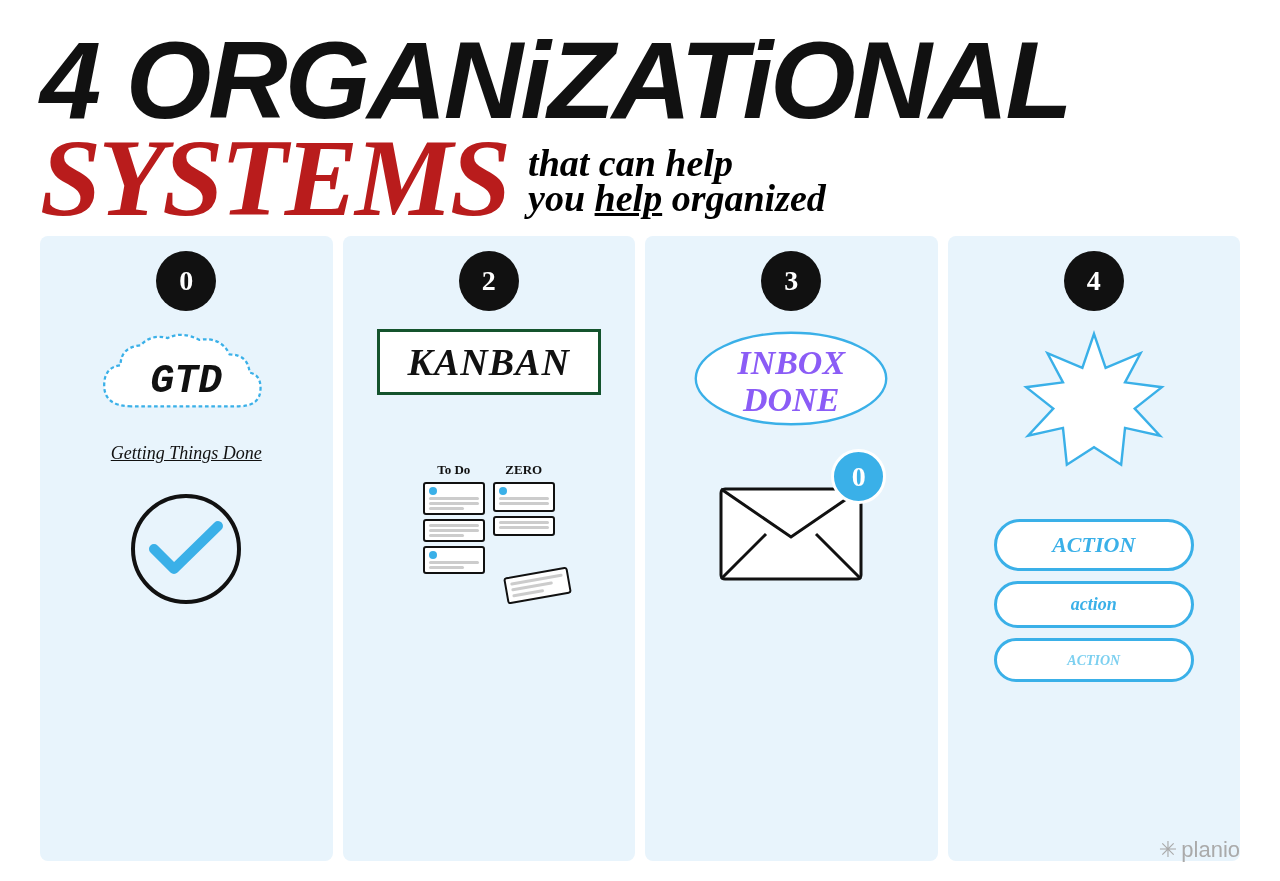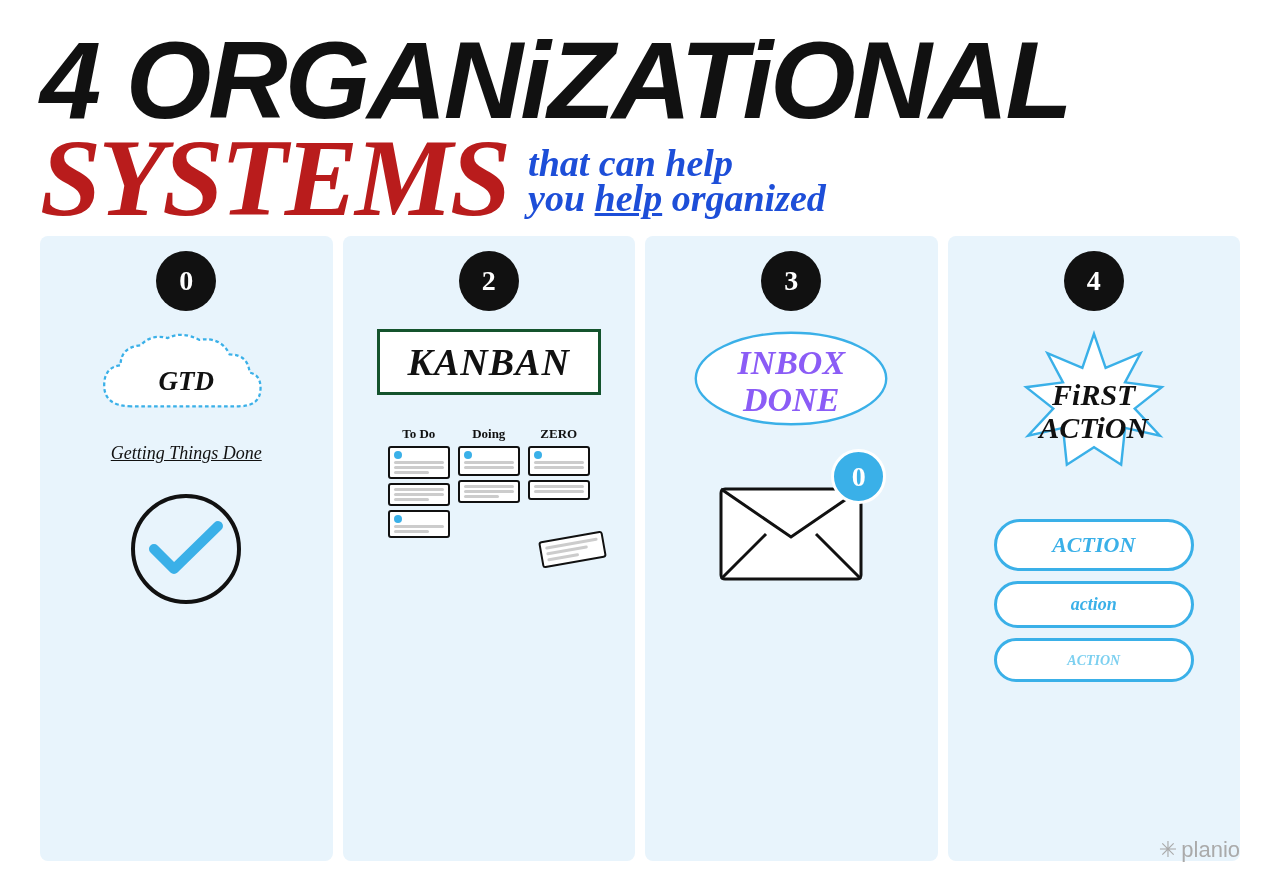--- a/index.html
+++ b/index.html
@@ -80,24 +80,24 @@
     .cloud-svg {
       width: 200px;
       height: 100px;
     }
 
     .cloud-text {
       position: absolute;
       top: 50%;
       left: 50%;
       transform: translate(-50%, -50%);
-      font-size: 27px;
+      font-size: 40px;
       font-weight: 900;
       color: #111;
-      font-family: Liberation Serif, serif;
+      font-family: Liberation Mono, monospace;
       font-style: italic;
       white-space: nowrap;
     }
 
     .gtd-subtitle {
       font-size: 18px;
       font-family: 'Comic Sans MS', cursive;
       color: #111;
       text-decoration: underline;
       margin-bottom: 20px;
@@ -146,20 +146,21 @@
     .kanban-board {
       display: flex;
       gap: 8px;
       margin-top: 10px;
     }
 
     .kanban-col {
       display: flex;
       flex-direction: column;
       align-items: center;
+      margin-top: 36px;
     }
 
     .kanban-col-title {
       font-size: 13px;
       font-family: 'Comic Sans MS', cursive;
       font-weight: bold;
       color: #111;
       margin-bottom: 4px;
     }
 
@@ -354,21 +355,21 @@
       font-family: Liberation Serif, serif;
       letter-spacing: -3px;
       line-height: 0.9;
       display: inline-block;
       font-style: italic;
     }
 
     .that-can-help {
       font-size: 38px;
       font-weight: bold;
-      color: #1d4ed8;
+      color: #000000;
       font-family: 'Comic Sans MS', cursive;
       font-style: italic;
       display: inline-block;
       vertical-align: bottom;
       margin-left: 20px;
       margin-bottom: 12px;
     }
 
     .header-row {
       display: flex;
@@ -450,35 +451,20 @@
                 <div class="kanban-card-line-sm"></div>
               </div>
               <div class="kanban-card-item">
                 <div class="kanban-card-dot"></div>
                 <div class="kanban-card-line"></div>
                 <div class="kanban-card-line-sm"></div>
               </div>
             </div>
           </div>
 
-          <div class="kanban-col">
-            <div class="kanban-col-title">Doing</div>
-            <div class="kanban-cards-stack">
-              <div class="kanban-card-item">
-                <div class="kanban-card-dot"></div>
-                <div class="kanban-card-line"></div>
-                <div class="kanban-card-line"></div>
-              </div>
-              <div class="kanban-card-item">
-                <div class="kanban-card-line"></div>
-                <div class="kanban-card-line"></div>
-                <div class="kanban-card-line-sm"></div>
-              </div>
-            </div>
-          </div>
 
           <div class="kanban-col">
             <div class="kanban-col-title">ZERO</div>
             <div class="kanban-cards-stack">
               <div class="kanban-card-item">
                 <div class="kanban-card-dot"></div>
                 <div class="kanban-card-line"></div>
                 <div class="kanban-card-line"></div>
               </div>
               <div class="kanban-card-item">
@@ -539,24 +525,20 @@
             122,55 160,60
             132,82 158,110
             122,102 118,140
             90,122 62,140
             58,102 22,110
             48,82 20,60
             58,55 42,25
             78,40
           " fill="white" stroke="#3ab0e8" stroke-width="2.5"></polygon>
         </svg>
-        <div class="starburst-text">
-          <span class="starburst-label">FiRST</span>
-          <span class="starburst-label">ACTiON</span>
-        </div>
       </div>
       <div class="action-pills">
         <div class="action-pill">
           <span class="action-pill-text large">ACTION</span>
         </div>
         <div class="action-pill">
           <span class="action-pill-text medium">action</span>
         </div>
         <div class="action-pill">
           <span class="action-pill-text small">ACTION</span>

